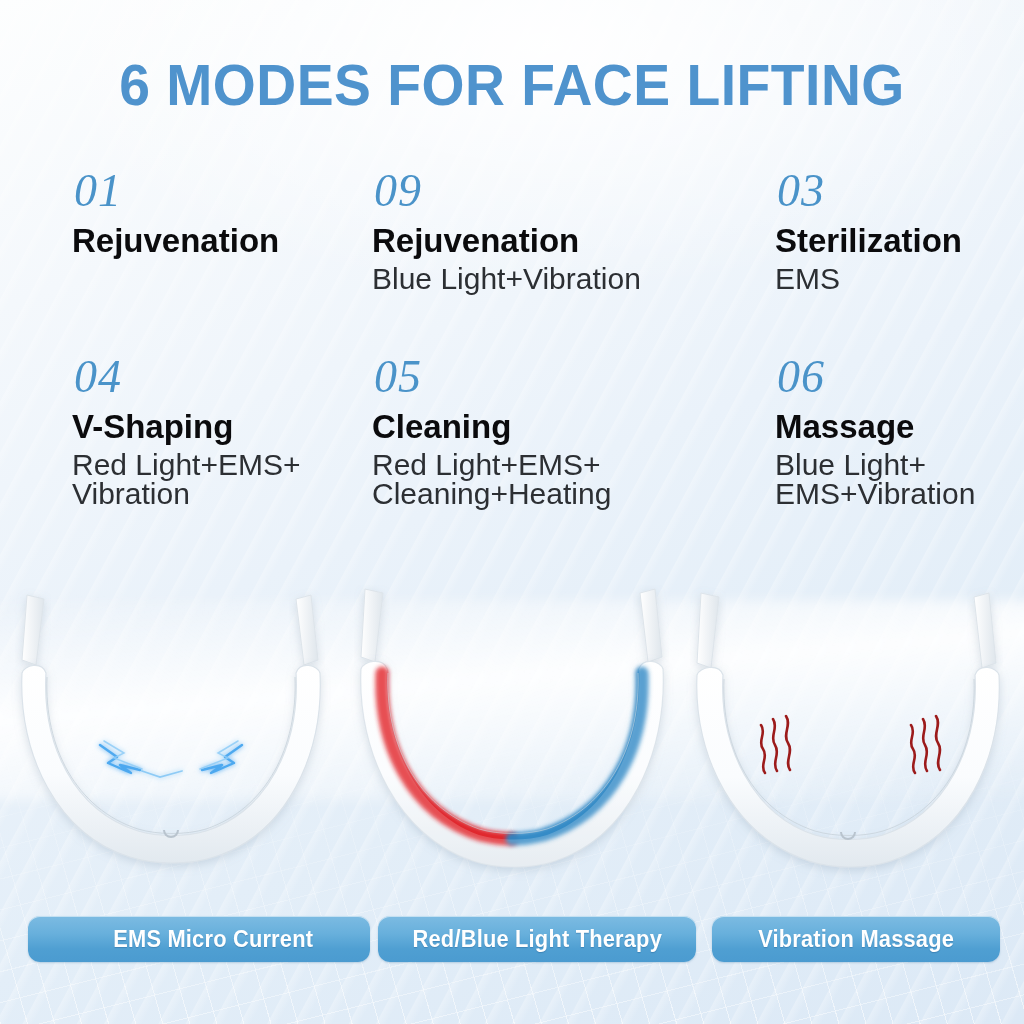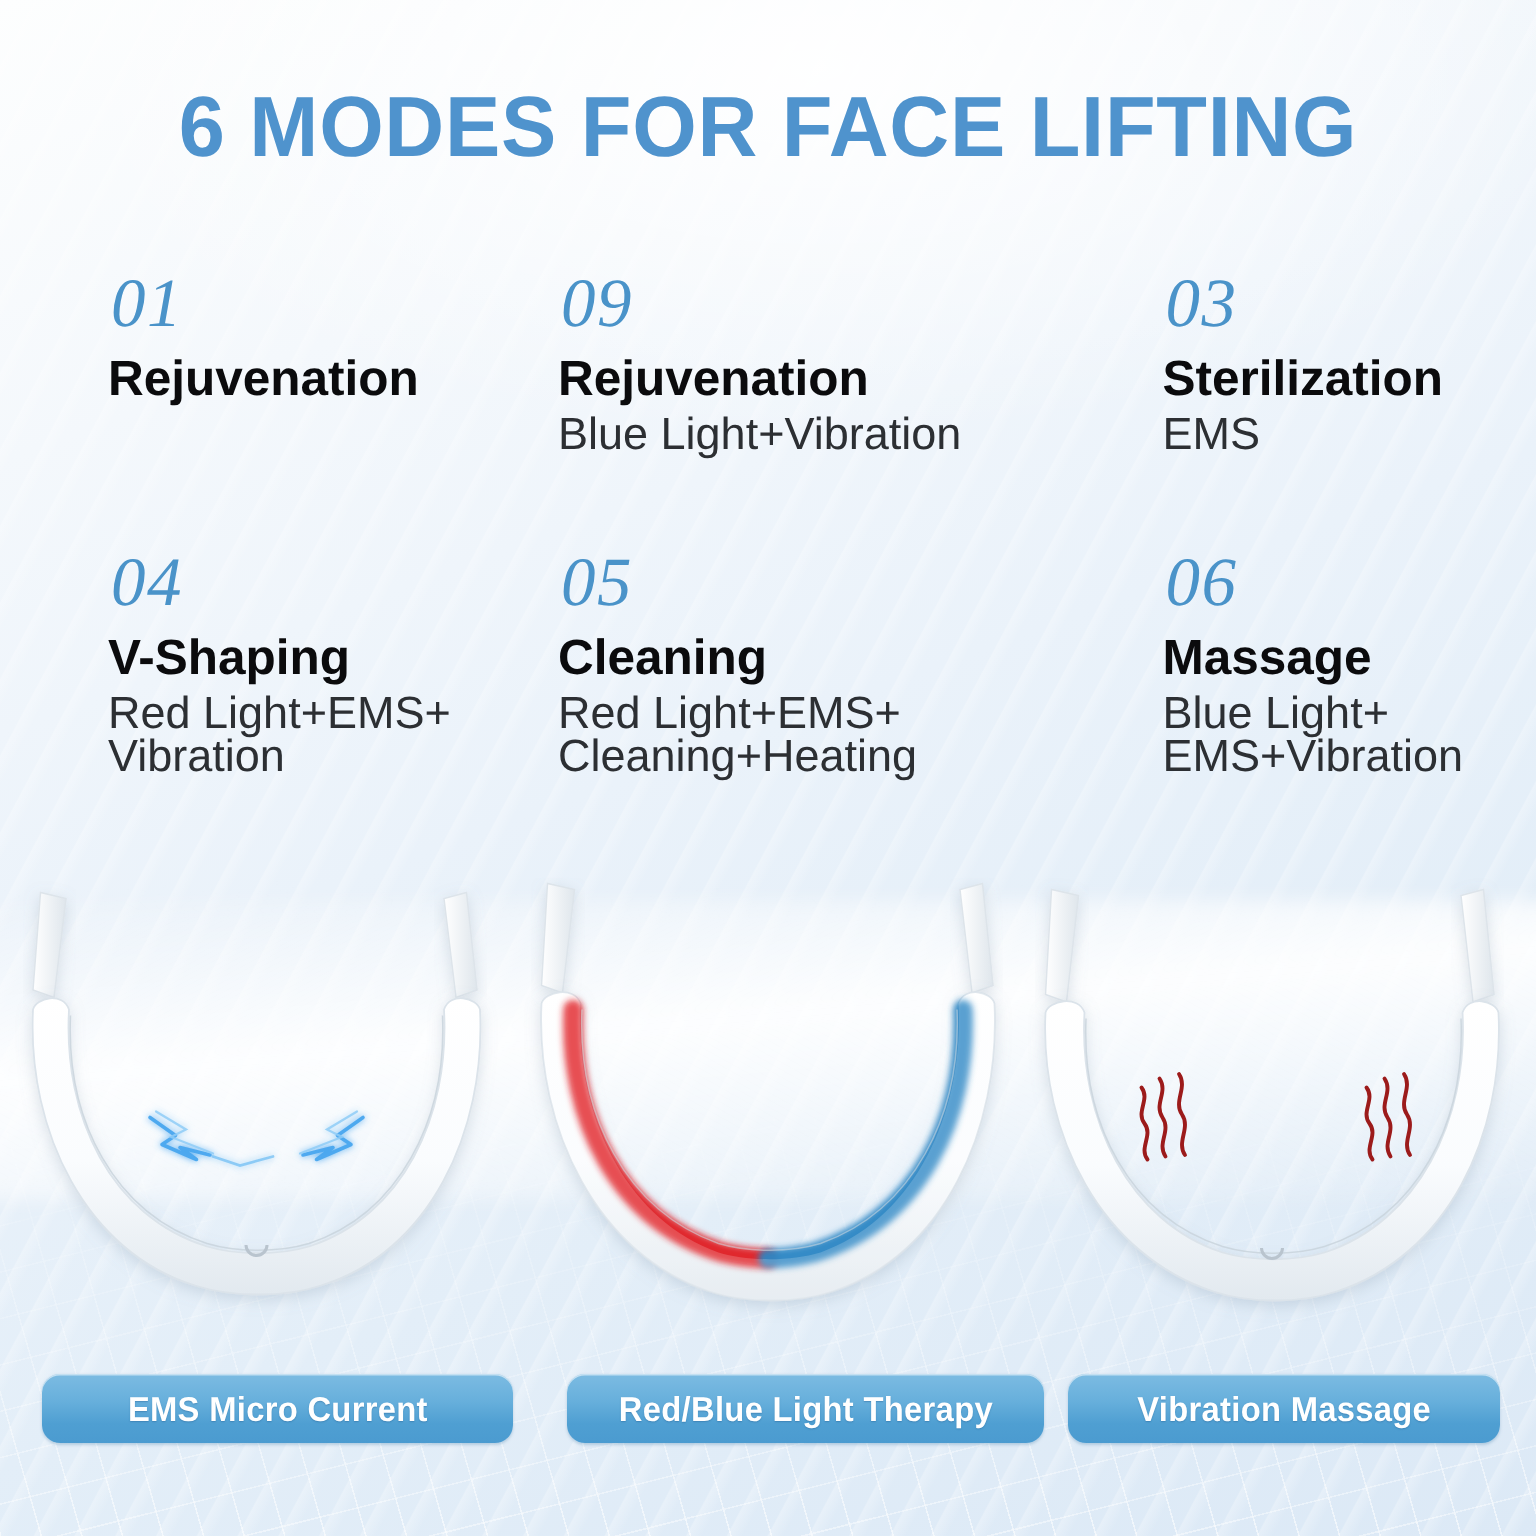--- a/index.html
+++ b/index.html
@@ -48,21 +48,21 @@
   .title{
     position:absolute;left:0;top:52px;width:1024px;text-align:center;
     font-family:"Liberation Sans", sans-serif;
     font-weight:bold;font-size:57px;letter-spacing:.5px;
     color:#4f93cd;
     transform:scaleX(.97);
     white-space:nowrap;
   }
 
   
-  .modes{position:absolute;left:0;top:179px;width:1024px;}
+  .modes{position:absolute;left:0;top:168px;width:1024px;}
   .row{position:relative;height:186px;}
   .cell{position:absolute;top:0;}
   .c1{left:72px;} .c2{left:372px;} .c3{left:775px;}
   .num{
     font-family:"Liberation Serif", serif;
     font-style:italic;font-weight:normal;
     font-size:46px;line-height:46px;
     color:#4a93c9;letter-spacing:1px;
     margin:0 0 8px 2px;
   }
@@ -92,21 +92,21 @@
     box-shadow:inset 0 1px 0 rgba(255,255,255,.55), 0 1px 2px rgba(90,140,180,.35);
     display:flex;align-items:center;justify-content:center;
   }
   .pill span{
     font-family:"Liberation Sans", sans-serif;
     font-weight:bold;font-size:23px;color:#ffffff;
     letter-spacing:.2px;transform:scaleX(.95);
     text-shadow:0 1px 1px rgba(40,100,150,.45);
     white-space:nowrap;
   }
-  .p1{left:28px;width:314px;}
+  .p1{left:28px;width:314px;padding-left:28px;}
   .p2{left:378px;width:318px;}
   .p3{left:712px;width:288px;}
 </style>
 </head>
 <body>
 
 <div id="page">
 
   <div class="streaks"></div>
   <div class="glow-top"></div>

